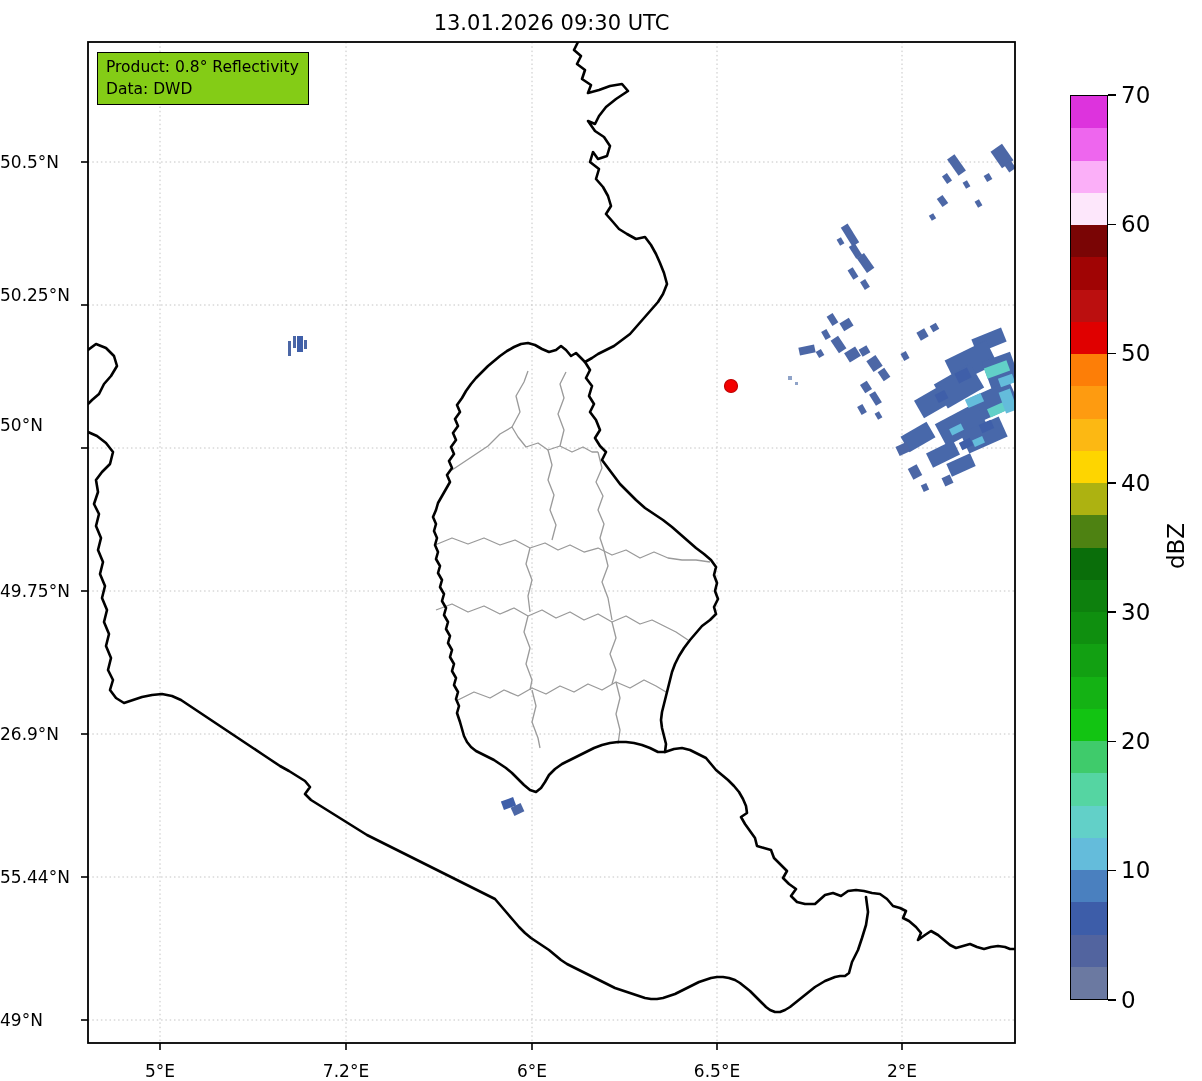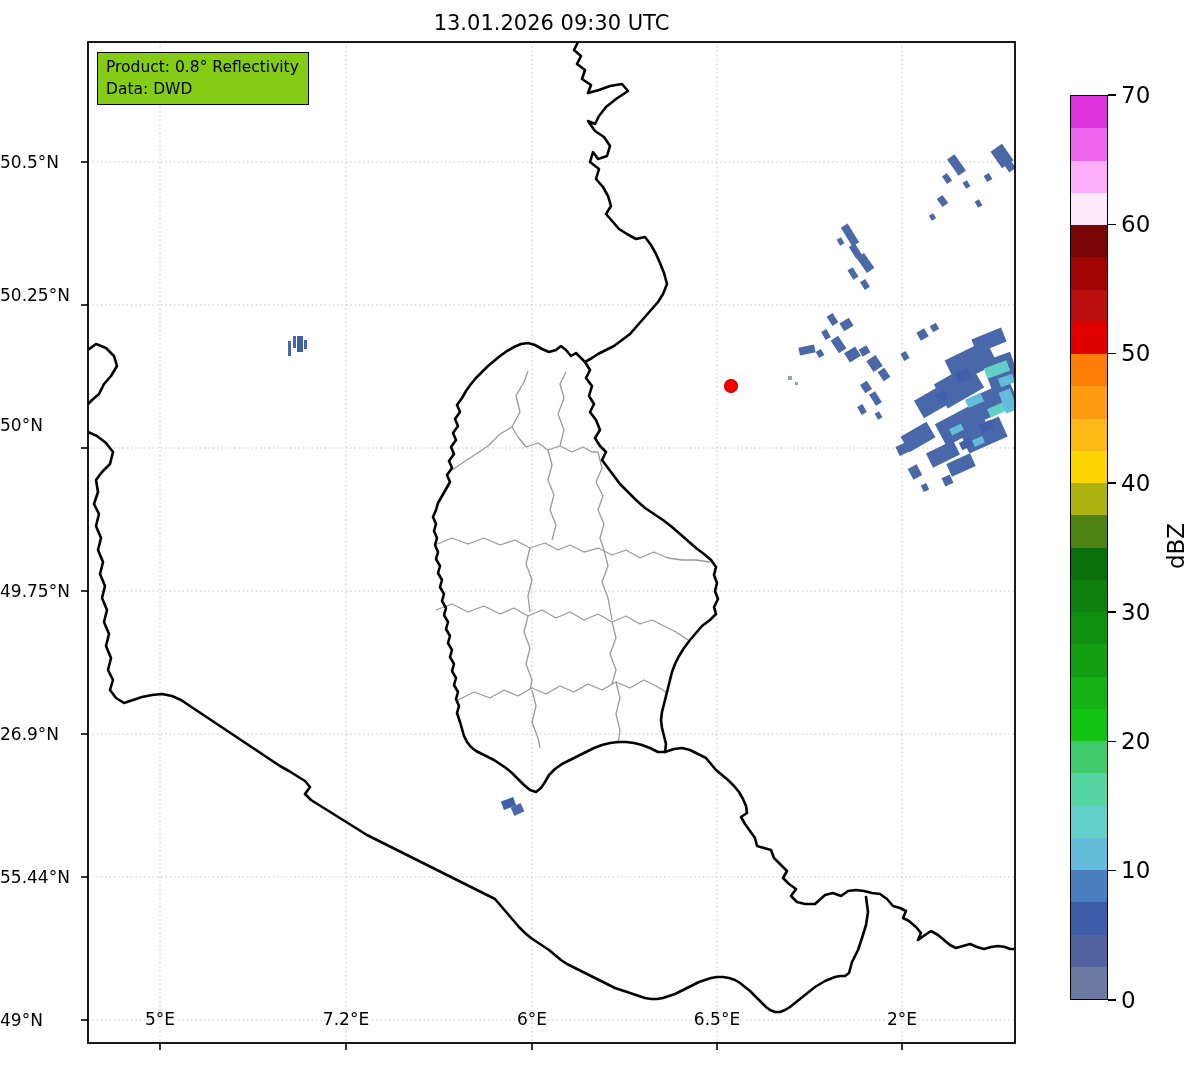--- a/index.html
+++ b/index.html
@@ -2,21 +2,21 @@
 <html><head>
 <meta charset="utf-8">
 <style>
   html,body{margin:0;padding:0;background:#ffffff;}
   body{width:1202px;height:1081px;position:relative;font-family:"DejaVu Sans",sans-serif;color:#000;overflow:hidden;}
   #mapsvg{position:absolute;left:0;top:0;}
   .title{position:absolute;left:88px;top:6px;width:927px;text-align:center;font-size:21px;line-height:34px;}
   .prodbox{position:absolute;left:97px;top:52px;background:#84cc16;border:1.8px solid #000;padding:3px 9px 4px 8px;font-size:15.5px;line-height:1.42;z-index:6;}
   .prodbox div{white-space:nowrap;}
   .ytick{position:absolute;left:0;width:80px;text-align:left;font-size:17px;height:22px;line-height:22px;}
-  .xtick{position:absolute;top:1008px;width:90px;text-align:center;font-size:17px;height:22px;line-height:22px;}
+  .xtick{position:absolute;top:1060px;width:90px;text-align:center;font-size:17px;height:22px;line-height:22px;}
   .cbar{position:absolute;left:1070px;top:95px;width:38px;height:905px;border:1.3px solid #000;box-sizing:border-box;display:flex;flex-direction:column;z-index:4;}
   .cbar-seg{flex:1 1 auto;}
   .cbar-tick{position:absolute;left:1108px;width:8px;height:1.6px;background:#000;z-index:5;}
   .cbar-lab{position:absolute;left:1121px;font-size:23px;height:28px;line-height:28px;}
   .dbz{position:absolute;left:1126px;top:533px;width:100px;height:26px;line-height:26px;text-align:center;font-size:23px;transform:rotate(-90deg);}
 </style>
 </head>
 <body>
 
 <svg id="mapsvg" width="1202" height="1081" viewBox="0 0 1202 1081">

